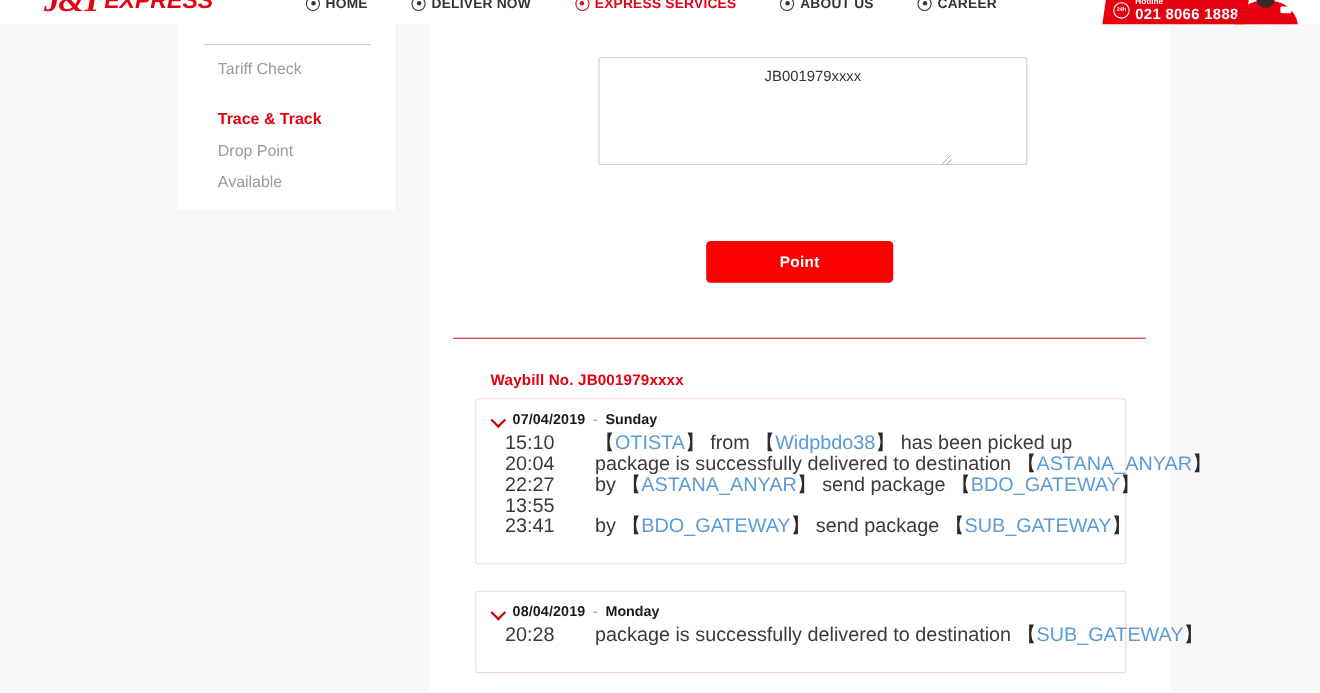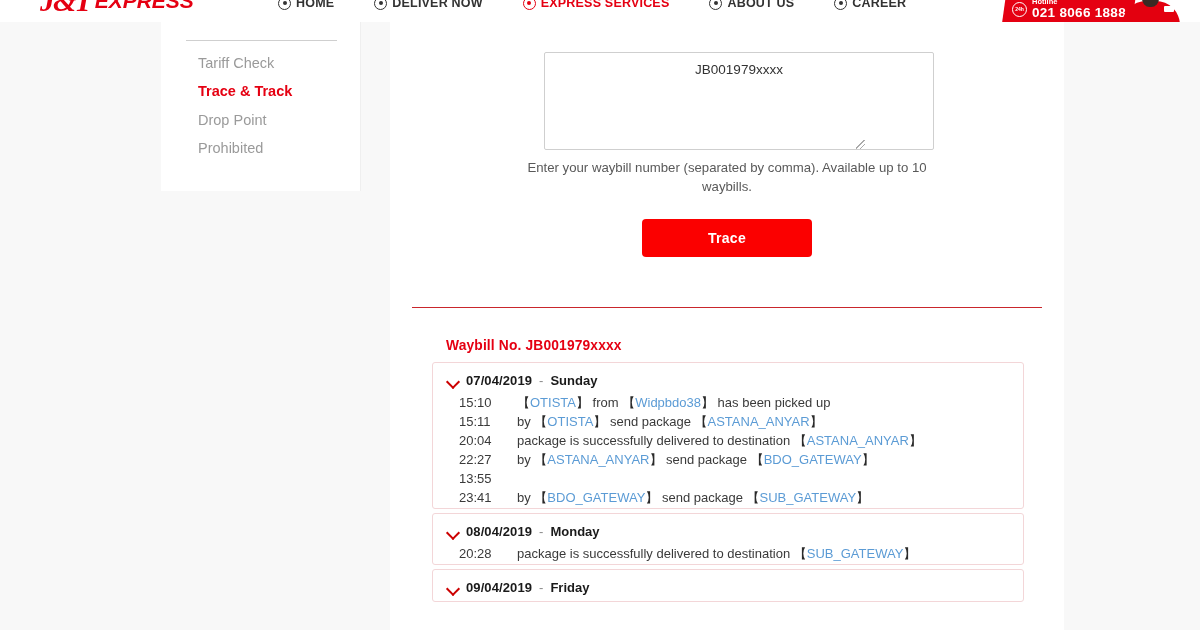--- a/index.html
+++ b/index.html
@@ -134,21 +134,21 @@
   }
   .sidebar-list {
     position: absolute; left: 37px; top: 27px;
     width: 160px;
     list-style: none;
   }
   .sidebar-item {
     font-size: 14.5px; color: #9a9a9a;
     line-height: 28.4px; cursor: pointer; white-space: nowrap;
   }
-  .sidebar-item.active { color: #e50012; font-weight: bold; }
+  .sidebar-item.active { color: #e50012; font-weight: bold; margin-top: 18px; }
 
   
   .content {
     position: absolute; left: 390px; top: 0px;
     width: 674px; height: 608px;
     background: #ffffff;
   }
 
   .tbox-wrap { position: absolute; left: 142px; top: 30px; width: 324px; margin-left: 12px; }
   .tbox {
@@ -197,22 +197,22 @@
     font-size: 13.8px; font-weight: bold; color: #e50012;
     letter-spacing: .15px; white-space: nowrap;
   }
 
   
   .timeline { position: absolute; left: 42px; top: 340px; width: 592px; }
   .day-card {
     border: 1px solid #f3d6d8;
     border-radius: 3px;
     background: #fff;
-    margin-bottom: 4px;
-    padding: 10px 0 1px 0;
+    margin-bottom: 24px;
+    padding: 10px 0 24px 0;
   }
   .day-head {
     display: flex; align-items: center; gap: 7px;
     padding-left: 14px; margin-bottom: 5px;
     white-space: nowrap;
   }
   .chev {
     width: 12px; height: 12px; flex: none;
     display: inline-block; position: relative;
   }
@@ -224,22 +224,22 @@
   }
   .day-date {
     font-size: 13px; font-weight: bold; color: #1a1a1a;
     letter-spacing: .1px;
   }
   .day-sep { font-size: 13px; color: #8a8a8a; }
   .day-name { font-size: 13px; font-weight: bold; color: #1a1a1a; }
 
   .evt {
     display: flex; align-items: flex-start;
-    font-size: 13px; color: #3a3a3a;
-    line-height: 19px; white-space: nowrap;
+    font-size: 18px; color: #3a3a3a;
+    line-height: 19px; white-space: nowrap; gap: 24px;
   }
   .evt-time {
     width: 84px; flex: none; padding-left: 26px;
     color: #3a3a3a;
   }
   .evt-desc { flex: 1; }
   .loc { color: #5b9bd5; }
   .brk { color: #2a2a2a; }
 </style>
 </head>
@@ -295,56 +295,51 @@
 </div>
 
 <div class="page">
 
   <aside class="sidebar">
     <div class="sidebar-rule"></div>
     <ul class="sidebar-list">
       <li class="sidebar-item">Tariff Check</li>
       <li class="sidebar-item active">Trace &amp; Track</li>
       <li class="sidebar-item">Drop Point</li>
-      <li class="sidebar-item">Prohibited</li>
+      <li class="sidebar-item">Available</li>
     </ul>
   </aside>
 
   <main class="content">
 
     <div class="tbox-wrap">
       <textarea class="tbox" placeholder="Enter waybill number" style="">JB001979xxxx</textarea>
       <span class="tbox-grip"></span>
     </div>
 
-    <div class="hint">Enter your waybill number (separated by comma). Available up to 10 waybills.</div>
-
-    <button class="track-btn">Trace</button>
+
+    <button class="track-btn">Point</button>
 
     <div class="divider"></div>
 
     <div class="waybill-title">Waybill No. JB001979xxxx</div>
 
     <section class="timeline">
         <div class="day-card">
           <div class="day-head">
             <span class="chev"></span>
             <span class="day-date">07/04/2019</span>
             <span class="day-sep">-</span>
             <span class="day-name">Sunday</span>
           </div>
           <div class="evt">
             <span class="evt-time">15:10</span>
             <span class="evt-desc"><span class="brk">【</span><span class="loc">OTISTA</span><span class="brk">】</span><span> from </span><span class="brk">【</span><span class="loc">Widpbdo38</span><span class="brk">】</span><span> has been picked up</span></span>
           </div>
           <div class="evt">
-            <span class="evt-time">15:11</span>
-            <span class="evt-desc"><span>by </span><span class="brk">【</span><span class="loc">OTISTA</span><span class="brk">】</span><span> send package </span><span class="brk">【</span><span class="loc">ASTANA_ANYAR</span><span class="brk">】</span></span>
-          </div>
-          <div class="evt">
             <span class="evt-time">20:04</span>
             <span class="evt-desc"><span>package is successfully delivered to destination </span><span class="brk">【</span><span class="loc">ASTANA_ANYAR</span><span class="brk">】</span></span>
           </div>
           <div class="evt">
             <span class="evt-time">22:27</span>
             <span class="evt-desc"><span>by </span><span class="brk">【</span><span class="loc">ASTANA_ANYAR</span><span class="brk">】</span><span> send package </span><span class="brk">【</span><span class="loc">BDO_GATEWAY</span><span class="brk">】</span></span>
           </div>
           <div class="evt">
             <span class="evt-time">13:55</span>
           </div>

